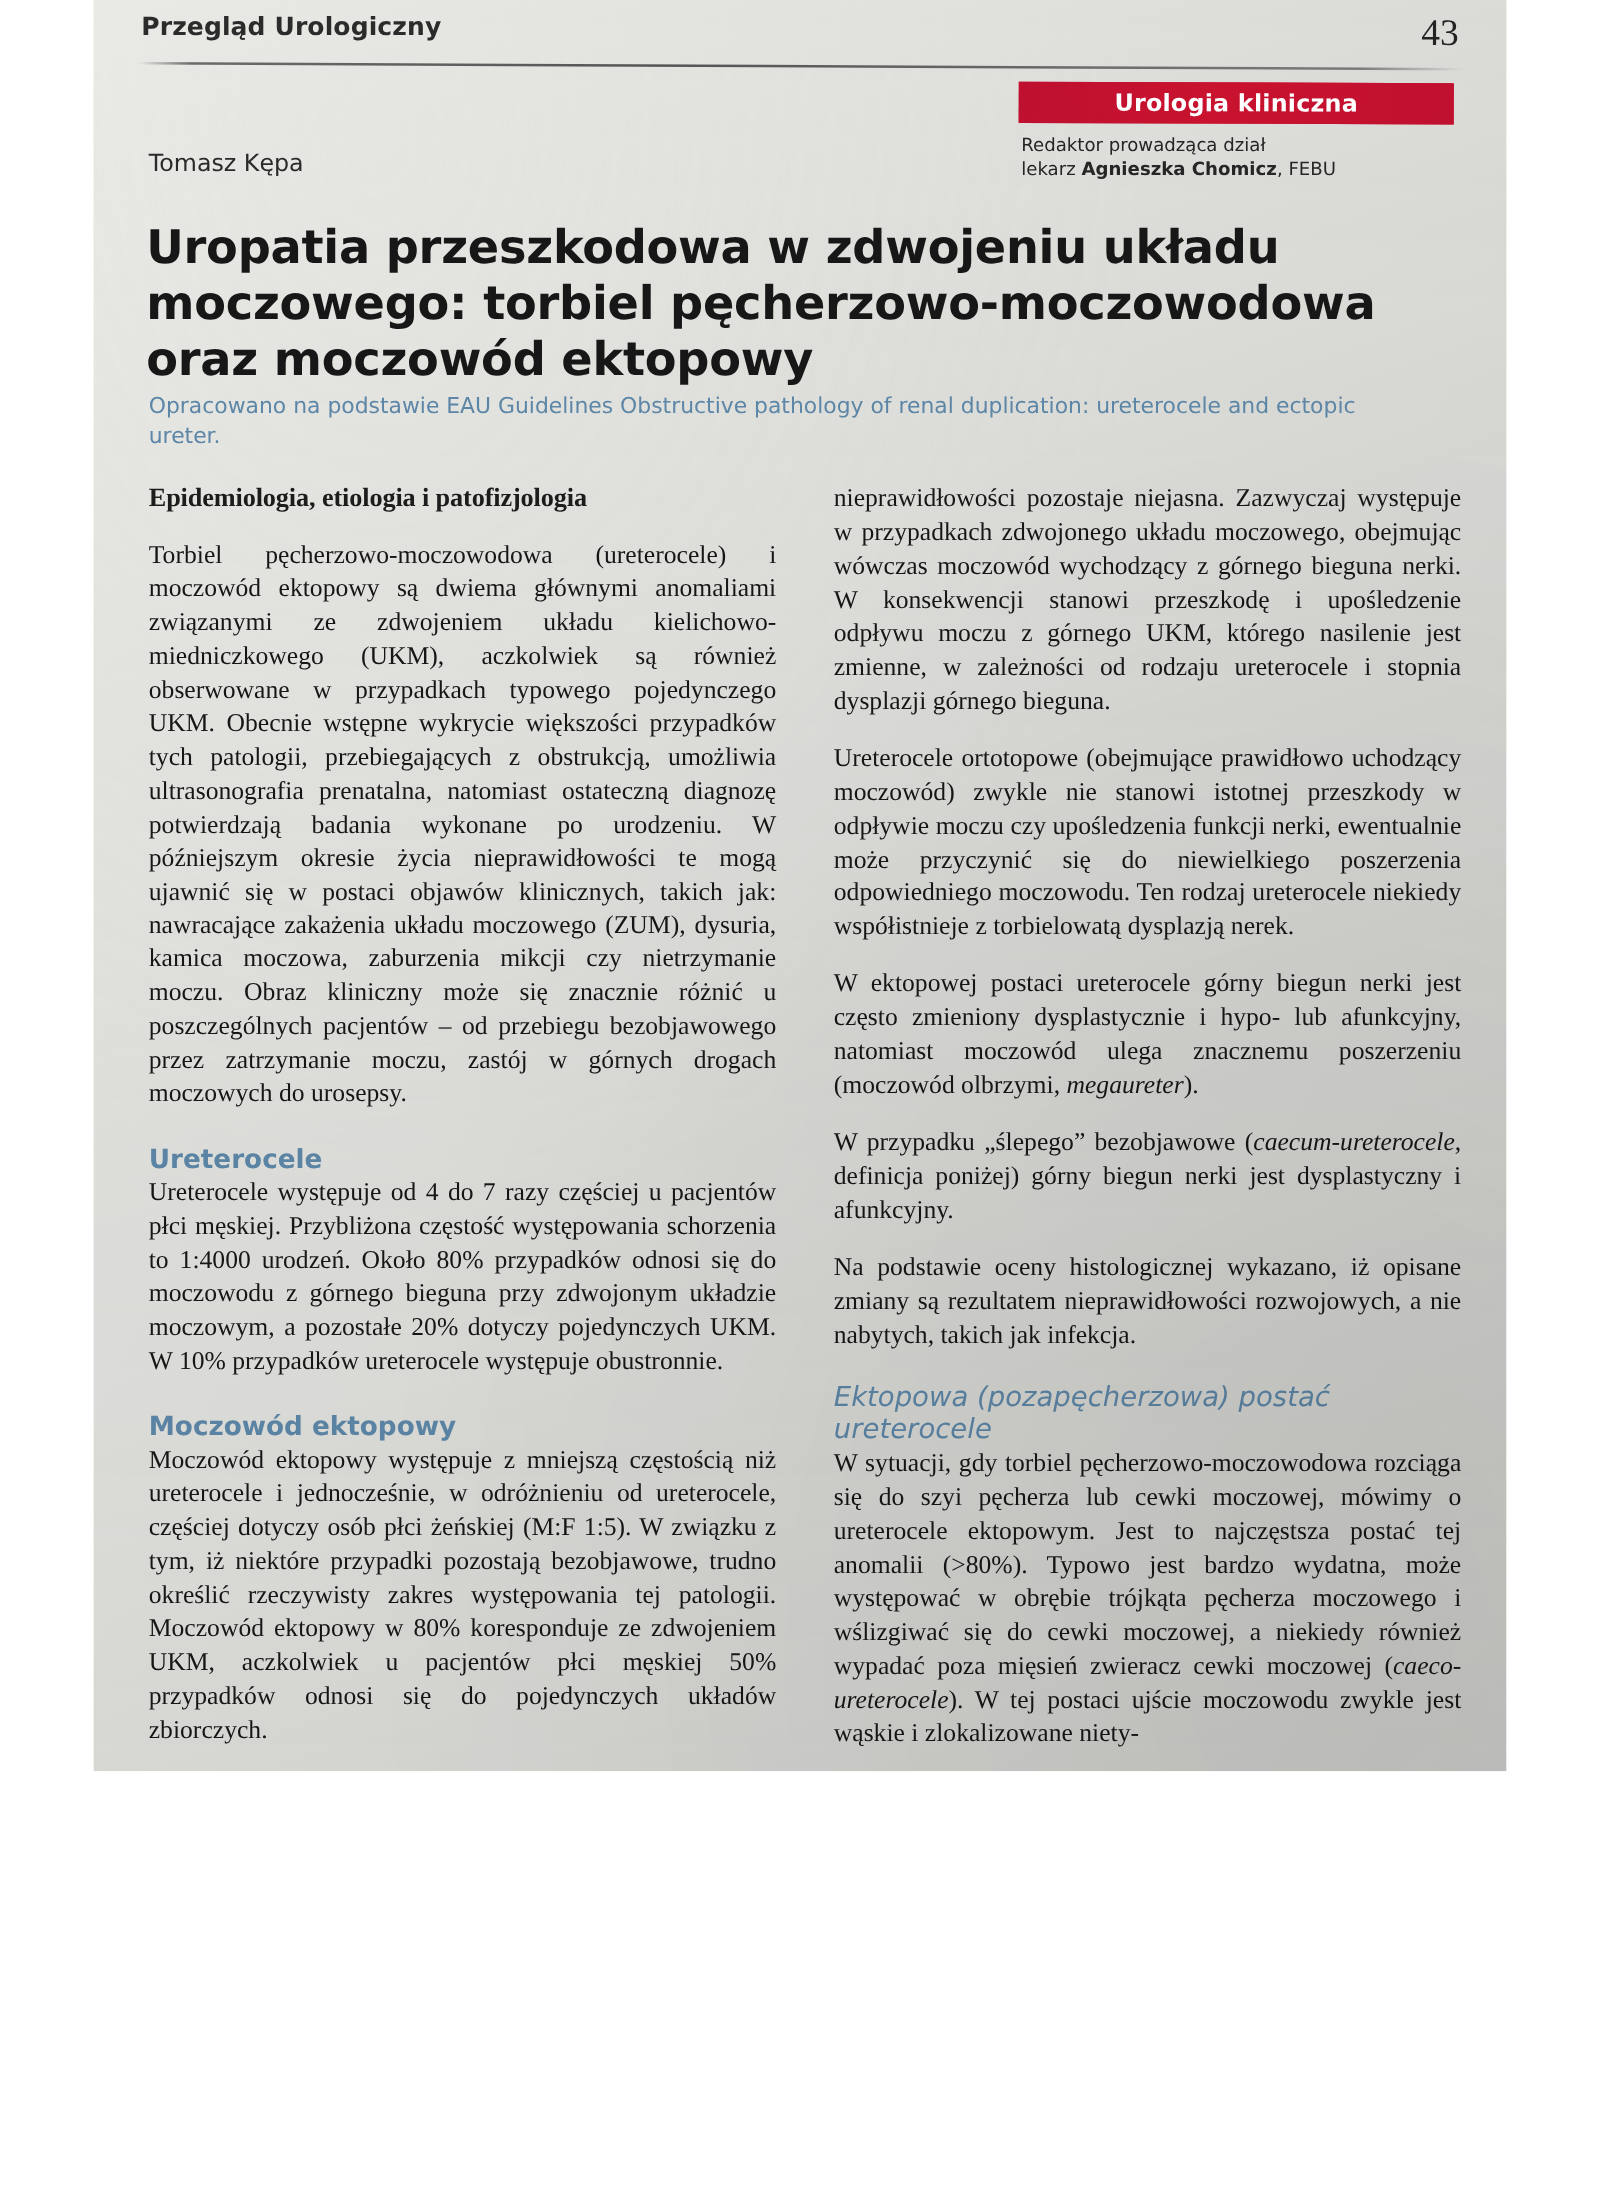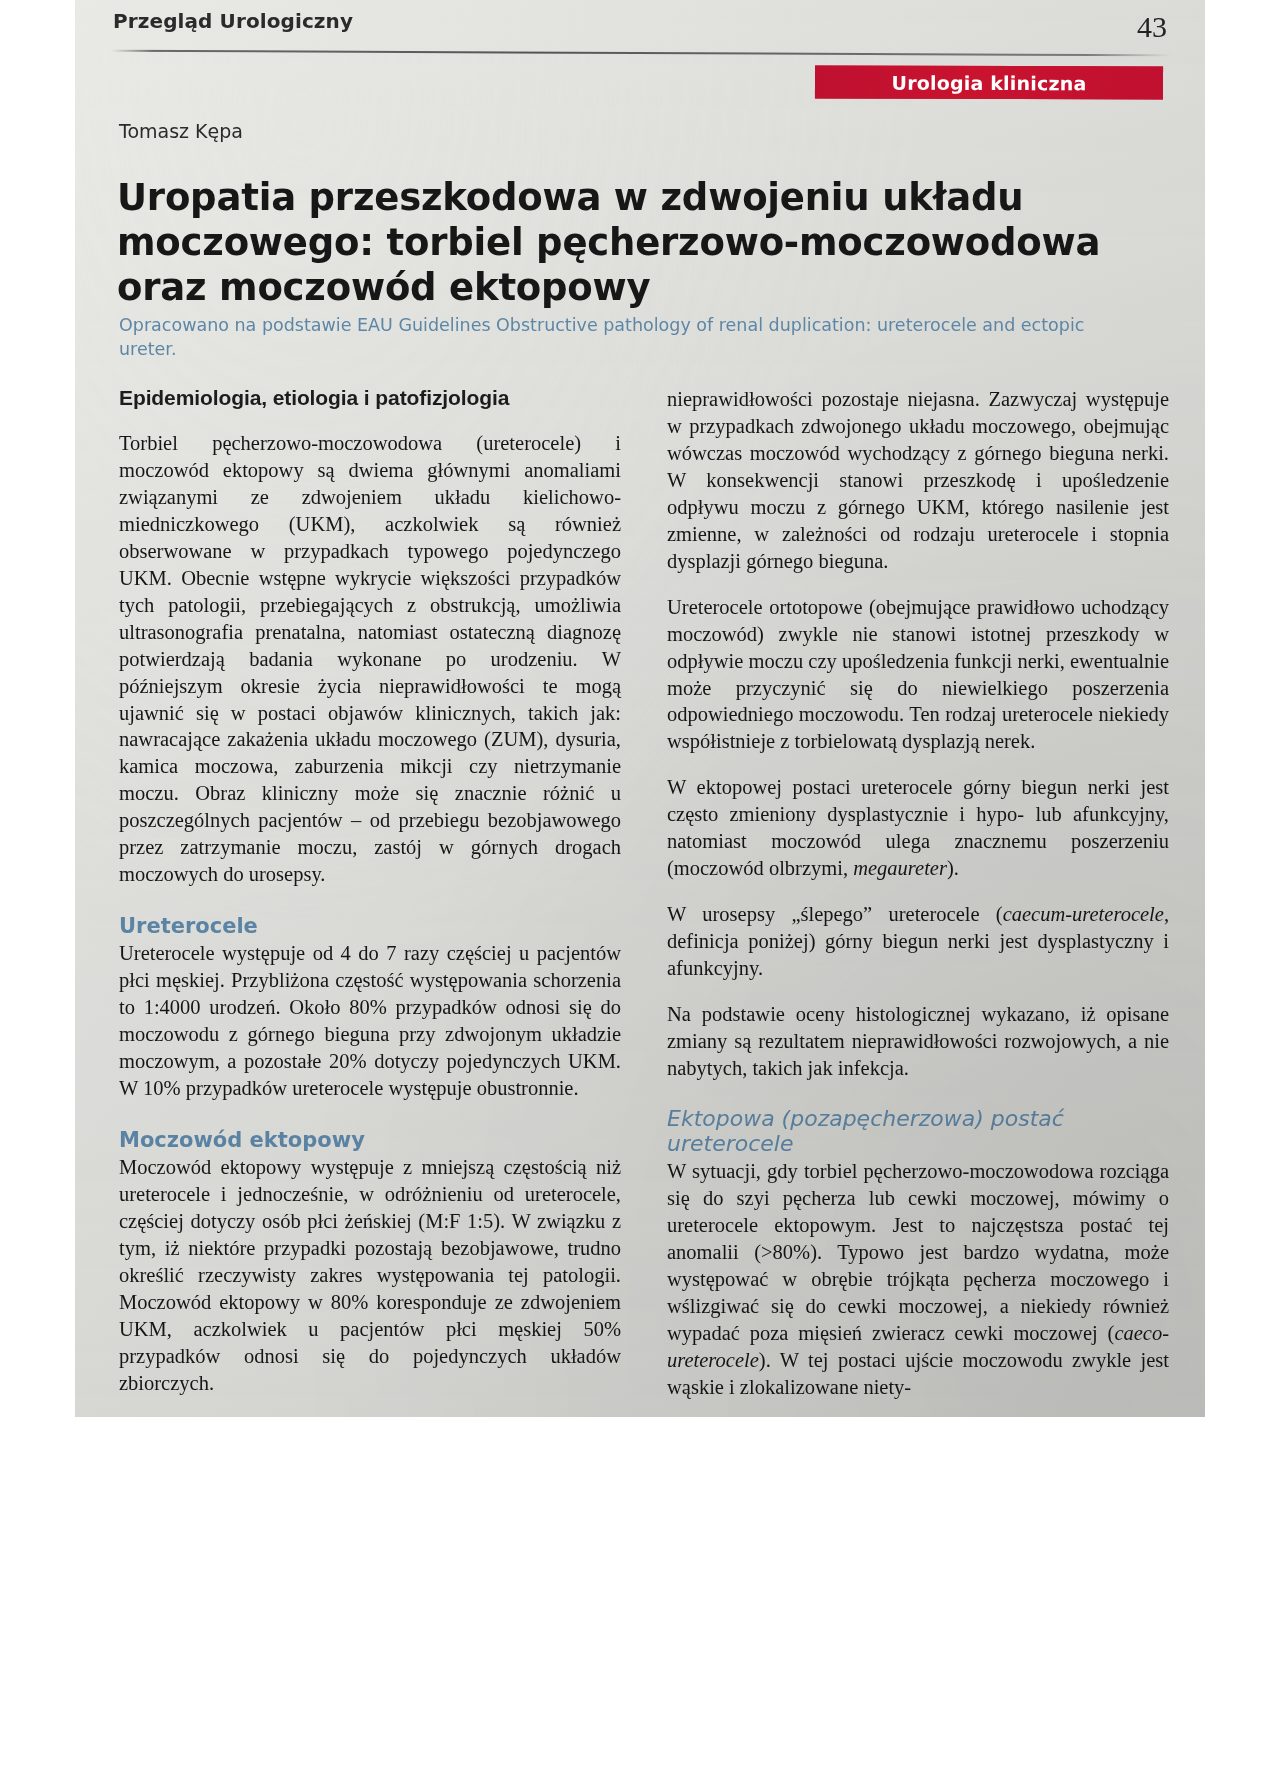--- a/index.html
+++ b/index.html
@@ -131,21 +131,21 @@
     position: absolute;
     left: 44px;
     top: 386px;
     width: 1050px;
     display: flex;
     gap: 46px;
   }
   .col { width: 502px; }
 
   h2.sec {
-    font-family: Liberation Sans, sans-serif;
+    font-family: Liberation Serif, serif;
     font-weight: 700;
     font-size: 21px;
     color: #1c1c1c;
     margin: 0 0 20px 0;
     letter-spacing: -.1px;
   }
   h2.sec.spaced { margin-top: 30px; }
 
   h3.sub {
     font-family: "DejaVu Sans", sans-serif;
@@ -182,20 +182,24 @@
 <div class="page">
 
   <div class="runhead">Przegląd Urologiczny</div>
   <div class="folio">43</div>
   <div class="rule"></div>
 
   <div class="banner">
     <span>Urologia kliniczna</span>
   </div>
 
+  <div class="editor-block">
+    <div>Redaktor prowadząca dział</div>
+    <div><span>lekarz </span><span class="ed-name">Agnieszka Chomicz</span><span>, FEBU</span></div>
+  </div>
 
   <div class="author">Tomasz Kępa</div>
   <h1 class="doc-title">Uropatia przeszkodowa w zdwojeniu układu moczowego: torbiel pęcherzowo-moczowodowa oraz moczowód ektopowy</h1>
   <div class="doc-subtitle">Opracowano na podstawie EAU Guidelines Obstructive pathology of renal duplication: ureterocele and ectopic ureter.</div>
 
   <div class="cols">
 
     <div class="col lcol">
       <h2 class="sec">Epidemiologia, etiologia i patofizjologia</h2>
       <p class="body">Torbiel pęcherzowo-moczowodowa (ureterocele) i moczowód ektopowy są dwiema głównymi anomaliami związanymi ze zdwojeniem układu kielichowo-miedniczkowego (UKM), aczkolwiek są również obserwowane w przypadkach typowego pojedynczego UKM. Obecnie wstępne wykrycie większości przypadków tych patologii, przebiegających z obstrukcją, umożliwia ultrasonografia prenatalna, natomiast ostateczną diagnozę potwierdzają badania wykonane po urodzeniu. W późniejszym okresie życia nieprawidłowości te mogą ujawnić się w postaci objawów klinicznych, takich jak: nawracające zakażenia układu moczowego (ZUM), dysuria, kamica moczowa, zaburzenia mikcji czy nietrzymanie moczu. Obraz kliniczny może się znacznie różnić u poszczególnych pacjentów – od przebiegu bezobjawowego przez zatrzymanie moczu, zastój w górnych drogach moczowych do urosepsy.</p>
@@ -211,21 +215,21 @@
       <h3 class="sub">Ureterocele</h3>
       <p class="body tight">Ureterocele oraz to podśluzówkowe torbielowate poszerzenie śródściennego odcinka moczowodu. Etiologia tej</p>
     </div>
 
     <div class="col rcol">
       <p class="body">nieprawidłowości pozostaje niejasna. Zazwyczaj występuje w przypadkach zdwojonego układu moczowego, obejmując wówczas moczowód wychodzący z górnego bieguna nerki. W konsekwencji stanowi przeszkodę i upośledzenie odpływu moczu z górnego UKM, którego nasilenie jest zmienne, w zależności od rodzaju ureterocele i stopnia dysplazji górnego bieguna.</p>
       <p class="body">Ureterocele ortotopowe (obejmujące prawidłowo uchodzący moczowód) zwykle nie stanowi istotnej przeszkody w odpływie moczu czy upośledzenia funkcji nerki, ewentualnie może przyczynić się do niewielkiego poszerzenia odpowiedniego moczowodu. Ten rodzaj ureterocele niekiedy współistnieje z torbielowatą dysplazją nerek.</p>
 
       <p class="body"><span>W ektopowej postaci ureterocele górny biegun nerki jest często zmieniony dysplastycznie i hypo- lub afunkcyjny, natomiast moczowód ulega znacznemu poszerzeniu (moczowód olbrzymi, </span><i>megaureter</i><span>).</span></p>
 
-      <p class="body"><span>W urosepsy „ślepego” ureterocele (</span><i>caecum-ureterocele</i><span>, definicja poniżej) górny biegun nerki jest dysplastyczny i afunkcyjny.</span></p>
+      <p class="body"><span>W przypadku „ślepego” bezobjawowe (</span><i>caecum-ureterocele</i><span>, definicja poniżej) górny biegun nerki jest dysplastyczny i afunkcyjny.</span></p>
 
       <p class="body">Na podstawie oceny histologicznej wykazano, iż opisane zmiany są rezultatem nieprawidłowości rozwojowych, a nie nabytych, takich jak infekcja.</p>
 
       <h3 class="sub italic">Ektopowa (pozapęcherzowa) postać ureterocele</h3>
 
       <p class="body tight"><span>W sytuacji, gdy torbiel pęcherzowo-moczowodowa rozciąga się do szyi pęcherza lub cewki moczowej, mówimy o ureterocele ektopowym. Jest to najczęstsza postać tej anomalii (&gt;80%). Typowo jest bardzo wydatna, może występować w obrębie trójkąta pęcherza moczowego i wślizgiwać się do cewki moczowej, a niekiedy również wypadać poza mięsień zwieracz cewki moczowej (</span><i>caeco-ureterocele</i><span>). W tej postaci ujście moczowodu zwykle jest wąskie i zlokalizowane niety-</span></p>
     </div>
 
   </div>
 </div>

